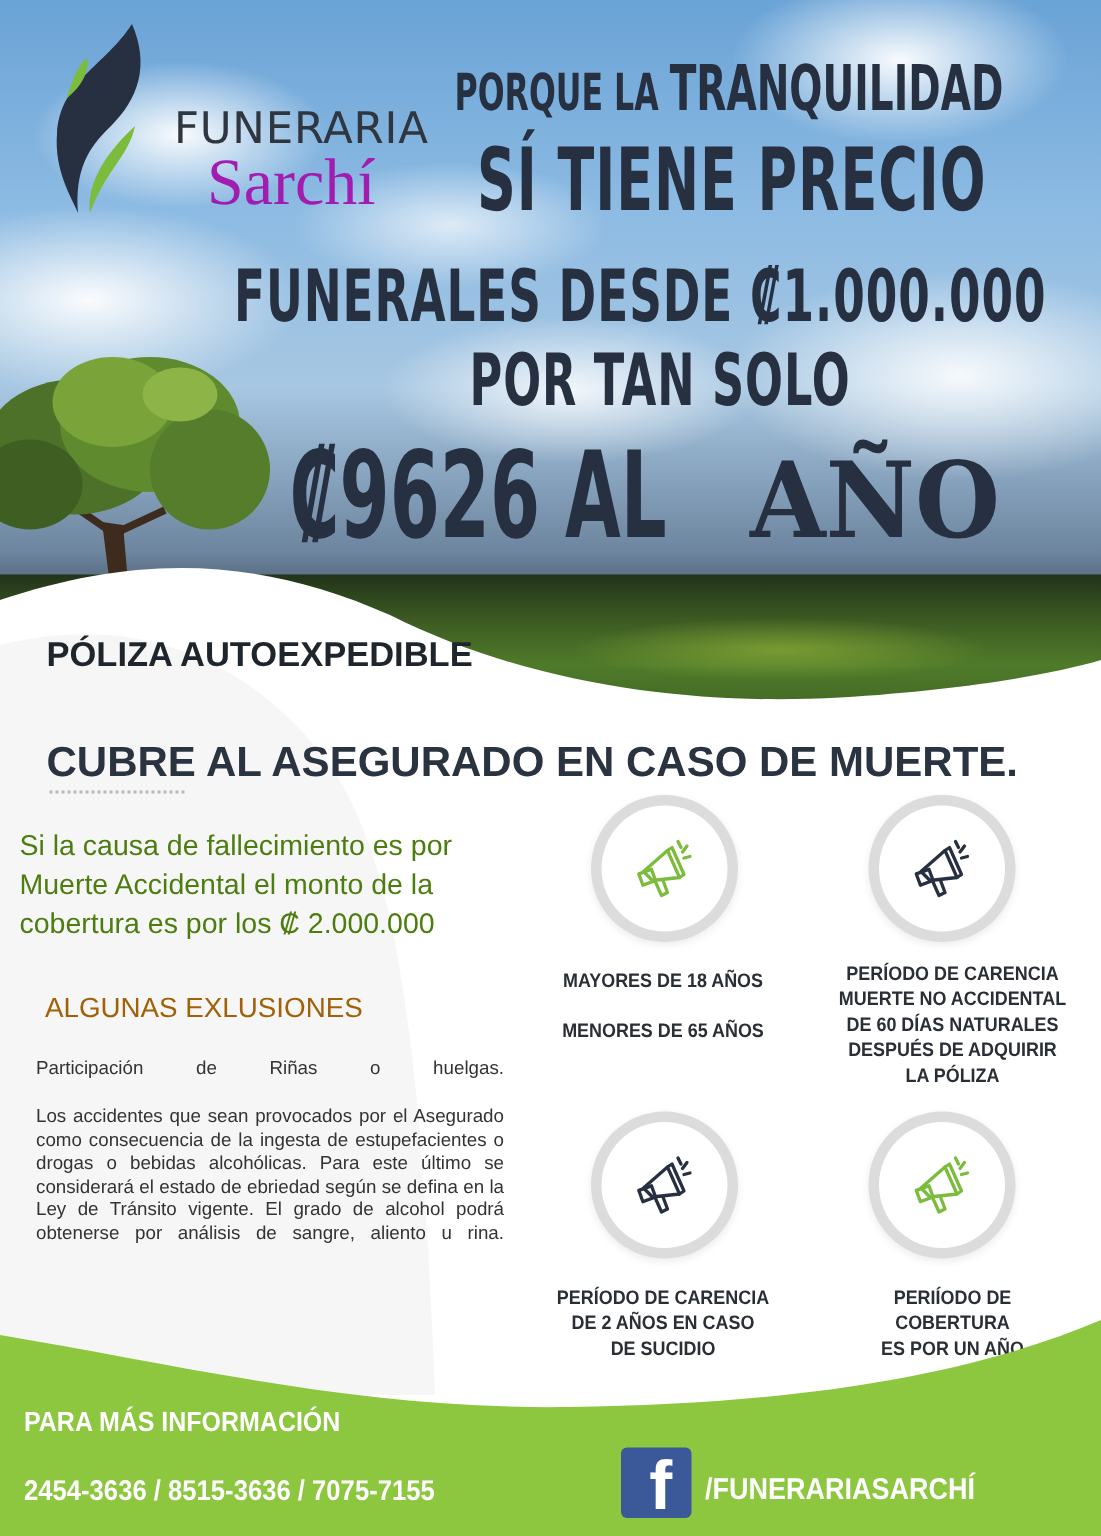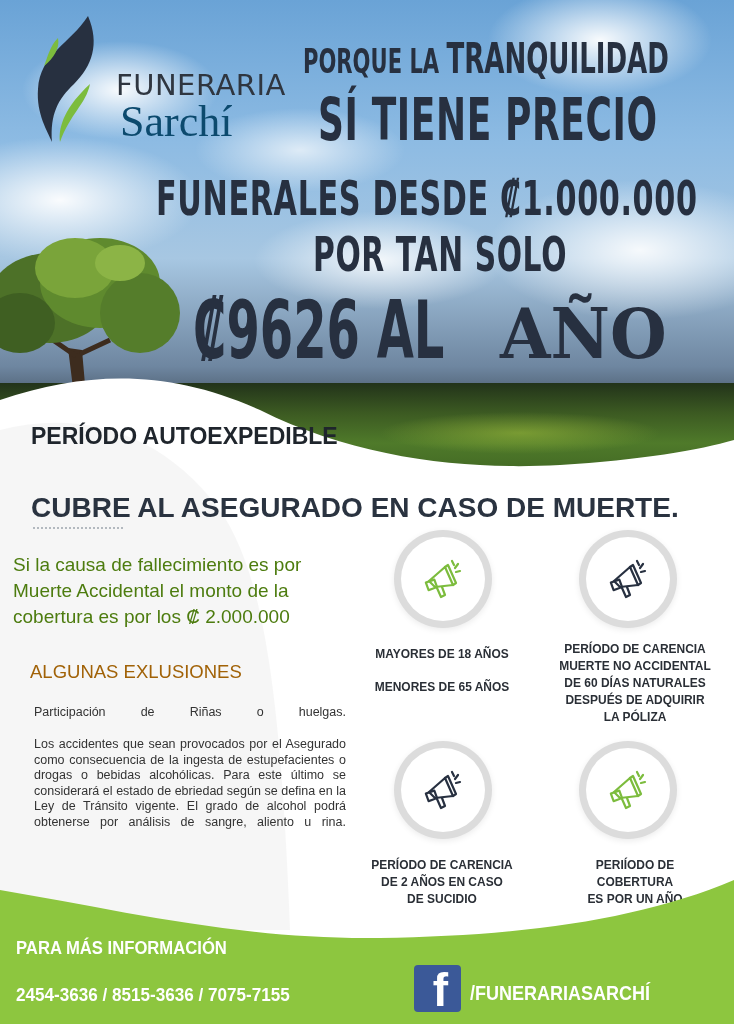--- a/index.html
+++ b/index.html
@@ -30,22 +30,22 @@
   .wave-white { position: absolute; left: 0; top: 370px; width: 734px; height: 560px; }
 
   
   .logo { position: absolute; left: 30px; top: 14px; width: 260px; height: 130px; }
   .logo-mark { position: absolute; left: 0; top: 0; width: 80px; height: 130px; }
   .logo-word1 {
     position: absolute; left: 86px; top: 54px; font-family: "DejaVu Sans", sans-serif;
     font-size: 29px; letter-spacing: 0.5px; color: #2f3640; font-weight: normal;
   }
   .logo-word2 {
-    position: absolute; left: 90px; top: 82px; font-family: "Liberation Serif", serif;
-    font-size: 44px; color: #0c4a6e; font-weight: normal;
+    position: absolute; left: 108px; top: 82px; font-family: "Liberation Serif", serif;
+    font-size: 44px; color: #a21caf; font-weight: normal;
   }
 
   
   .hl { position: absolute; color: #273040; font-family: "DejaVu Sans", sans-serif; font-weight: bold; white-space: nowrap; transform-origin: left top; }
   .hl1 { left: 303px; top: 34px; font-size: 34px; transform: scaleX(0.62); letter-spacing: 0px; }
   .hl1 .big { font-size: 42px; }
   .hl2 { left: 318px; top: 86px; font-size: 58px; transform: scaleX(0.62); letter-spacing: 1px; }
   .hl3 { left: 156px; top: 170px; font-size: 48px; transform: scaleX(0.63); letter-spacing: 1px; }
   .hl4 { left: 313px; top: 226px; font-size: 48px; transform: scaleX(0.62); letter-spacing: 1px; }
   .hl5 { left: 193px; top: 284px; font-size: 80px; transform: scaleX(0.6); letter-spacing: 0px; }
@@ -61,21 +61,21 @@
   .dots { position: absolute; left: 33px; top: 527px; width: 90px; border-top: 2px dotted #b3b9bf; }
 
   
   .accident-text {
     position: absolute; left: 13px; top: 552px; width: 330px; font-size: 19px; line-height: 26px; color: #4d7c0f;
   }
   .exclusions-title {
     position: absolute; left: 30px; top: 661px; font-size: 18.5px; color: #a16207;
   }
   .excl-p {
-    position: absolute; left: 24px; width: 312px; font-size: 12.5px; line-height: 15.5px; color: #333; text-align: justify; text-align-last: justify; margin-left: 10px;
+    position: absolute; left: 24px; width: 312px; font-size: 12.5px; line-height: 15.5px; color: #333; text-align: justify; text-align-last: justify;
   }
   .excl-1 { top: 705px; }
   .excl-2 { top: 737px; text-align-last: justify; }
 
   
   .feat-circle {
     position: absolute; width: 84px; height: 84px; border-radius: 50%; background: #ffffff;
     box-shadow: 0 0 0 7px #dcdcdc, 0 2px 6px 7px rgba(0,0,0,0.08);
     display: flex; align-items: center; justify-content: center;
   }
@@ -147,21 +147,21 @@
 <div class="hl hl1">
   <span>PORQUE LA </span><span class="big">TRANQUILIDAD</span>
 </div>
 <div class="hl hl2">SÍ TIENE PRECIO</div>
 <div class="hl hl3">FUNERALES DESDE ₡1.000.000</div>
 <div class="hl hl4">POR TAN SOLO</div>
 <div class="hl hl5">₡9626 AL</div>
 <div class="hl6">AÑO</div>
 
 <div class="policy-title">
-  <div>PERÍODO AUTOEXPEDIBLE</div>
+  <div>PÓLIZA AUTOEXPEDIBLE</div>
 </div>
 <div class="policy-cover">CUBRE AL ASEGURADO EN CASO DE MUERTE.</div>
 <div class="dots"></div>
 
 <div class="accident-text">Si la causa de fallecimiento es por Muerte Accidental  el monto de la cobertura es por los ₡ 2.000.000</div>
 <div class="exclusions-title">ALGUNAS EXLUSIONES</div>
 <p class="excl-p excl-1">Participación de Riñas o huelgas.</p>
 <p class="excl-p excl-2">Los accidentes que sean provocados por el Asegurado como consecuencia de la ingesta de estupefacientes o drogas o bebidas alcohólicas. Para este último se considerará el estado de ebriedad según se defina en la Ley de Tránsito vigente. El grado de alcohol podrá obtenerse por análisis de sangre, aliento u rina.</p>
 
 <div class="feat-circle fc1">

